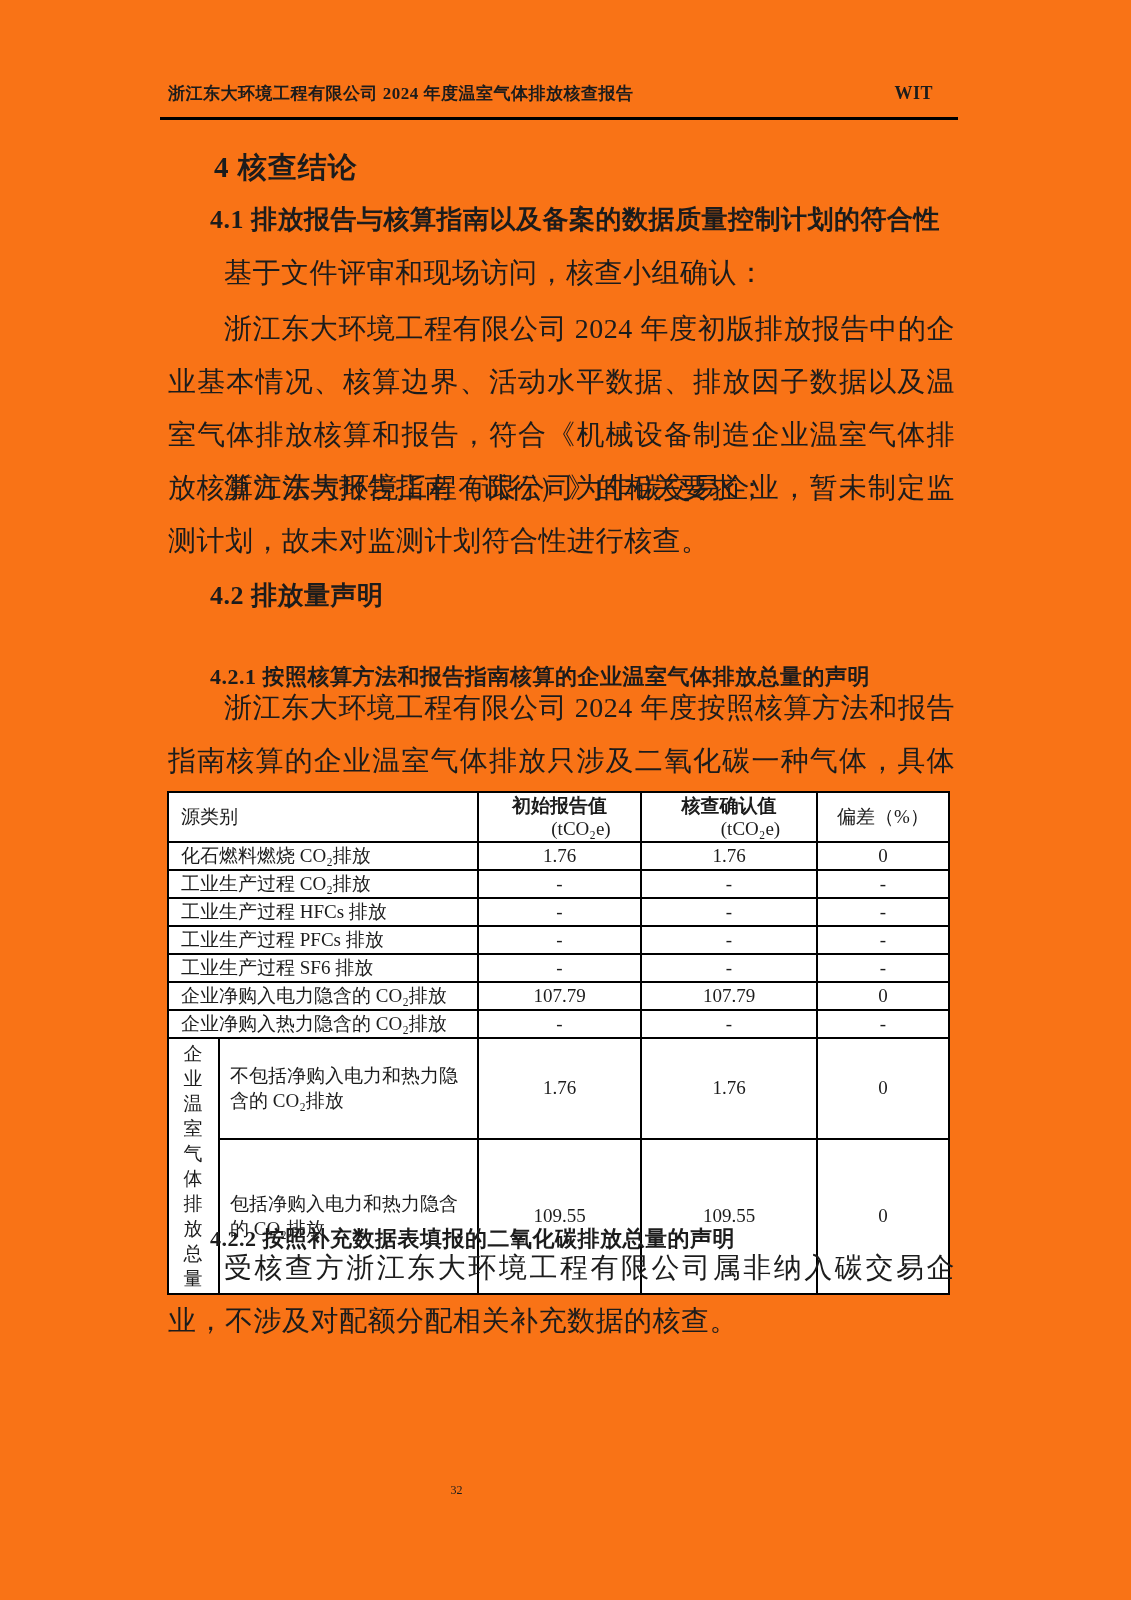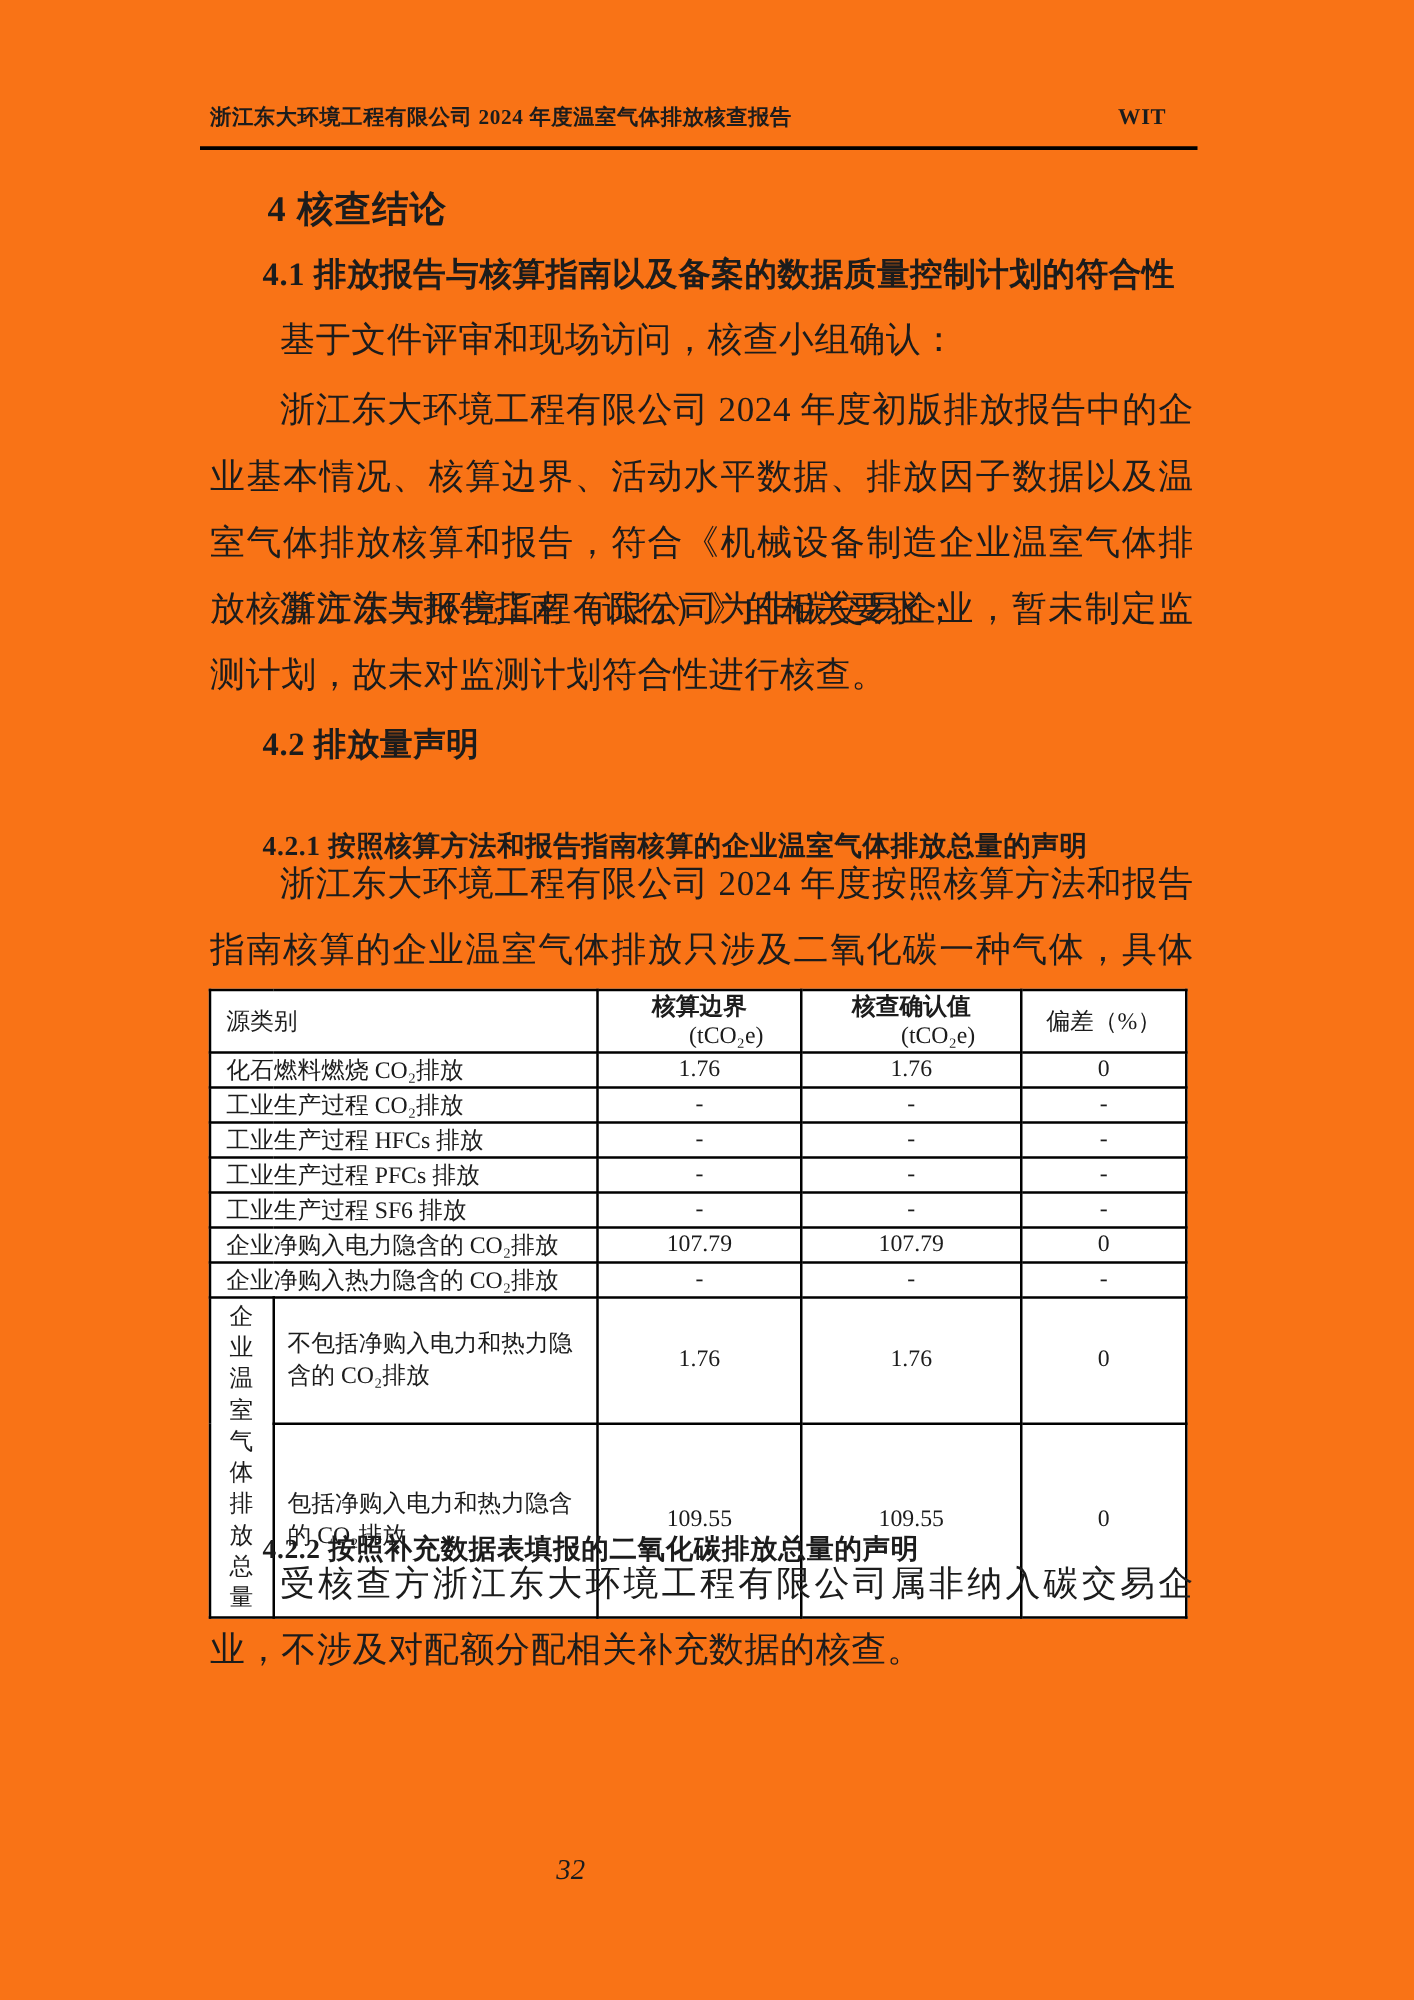--- a/index.html
+++ b/index.html
@@ -70,21 +70,21 @@
     word-break: break-all; line-height: 25px; letter-spacing: 1px;
   }
   .sub-label {
     text-align: left; padding-left: 10px; padding-right: 6px;
     line-height: 25px;
   }
 
   
   .footer {
     position: absolute; left: 0; top: 1483px; width: 913px;
-    text-align: center; font-size: 23px; font-style: italic;
+    text-align: center; font-size: 12px;
   }
 </style>
 </head>
 <body>
 
 <div class="page">
 
   <div class="header">
     <span>浙江东大环境工程有限公司 2024 年度温室气体排放核查报告</span>
     <span class="wit">WIT</span>
@@ -108,21 +108,21 @@
         <col style="width:51px">
           <col style="width:259px">
         <col style="width:163px">
           <col style="width:176px">
           <col style="width:132px">
       </colgroup>
       <tbody>
           <tr class="hdr">
         <th class="c-label" colspan="2">源类别</th>
         <th class="c-val">
-          <div class="t">核算边界</div>
+          <div class="t">初始报告值</div>
           <div class="u">(tCO₂e)</div>
         </th>
         <th class="c-val">
           <div class="t">核查确认值</div>
           <div class="u">(tCO₂e)</div>
         </th>
         <th class="c-val">偏差（%）</th>
       </tr>
 
       <tr class="r">

